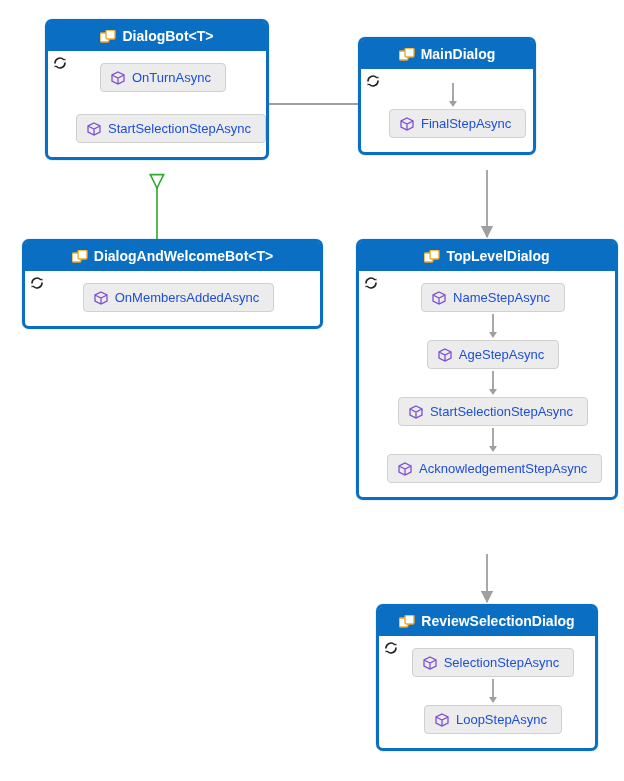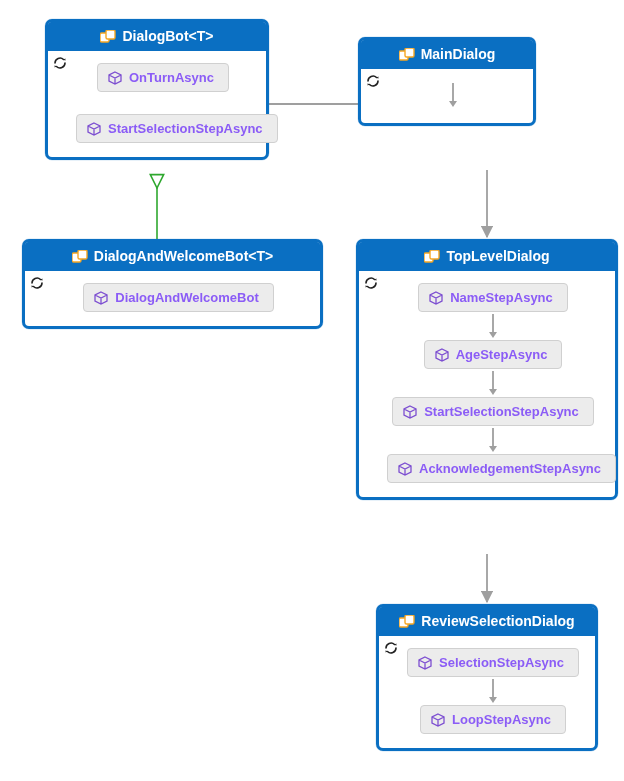--- a/index.html
+++ b/index.html
@@ -63,21 +63,21 @@
     background: #ececec;
     border-radius: 4px;
     padding: 6px 14px 6px 10px;
     margin: 0 auto;
     display: flex;
     align-items: center;
     gap: 7px;
     width: fit-content;
     min-width: 120px;
   }
-  .method-label { color: #8b5cf6; font-weight: bold; }
+  .method-label { color: #1d4ed8; }
   .gap-lg { height: 22px; }
   .arrow-slot { height: 28px; position: relative; }
   .arrow-slot svg { position: absolute; left: 50%; transform: translateX(-50%); top: 0; }
 </style>
 </head>
 <body>
 
 <div class="canvas">
 
   <svg class="connectors">
@@ -140,21 +140,21 @@
     <div class="cls-body">
       <svg class="recycle" width="16" height="16" viewBox="0 0 16 16">
         <path d="M3 8 a5 5 0 0 1 8.5 -3.5 M13 8 a5 5 0 0 1 -8.5 3.5" fill="none" stroke="#222" stroke-width="1.6" stroke-linecap="round"></path>
         <path d="M11.5 4.5 l2 -1 l-0.2 2.3 Z" fill="#222"></path>
         <path d="M4.5 11.5 l-2 1 l0.2 -2.3 Z" fill="#222"></path>
       </svg>
       <div class="method">
         <svg width="14" height="14" viewBox="0 0 14 14">
             <path d="M7 1 L13 4 L13 10 L7 13 L1 10 L1 4 Z M1 4 L7 7 L13 4 M7 7 L7 13" fill="none" stroke="#7d4fd1" stroke-width="1.3"></path>
           </svg>
-        <span class="method-label">DialogAndWelcomeBot</span>
+        <span class="method-label">OnMembersAddedAsync</span>
       </div>
     </div>
   </div>
 
   <div class="cls" style="left:358px; top:19px; width:178px;margin-top:18px;">
     <div class="cls-header">
       <svg width="16" height="14" viewBox="0 0 16 14">
         <rect x="0" y="3" width="9" height="9" rx="1.5" fill="#fff" stroke="#f5a623" stroke-width="1.4"></rect>
         <rect x="6" y="0" width="9" height="9" rx="1.5" fill="#fff" stroke="#f5a623" stroke-width="1.4"></rect>
       </svg>
@@ -165,20 +165,26 @@
         <path d="M3 8 a5 5 0 0 1 8.5 -3.5 M13 8 a5 5 0 0 1 -8.5 3.5" fill="none" stroke="#222" stroke-width="1.6" stroke-linecap="round"></path>
         <path d="M11.5 4.5 l2 -1 l-0.2 2.3 Z" fill="#222"></path>
         <path d="M4.5 11.5 l-2 1 l0.2 -2.3 Z" fill="#222"></path>
       </svg>
       <div class="arrow-slot">
         <svg width="12" height="28">
             <line x1="6" y1="2" x2="6" y2="22" stroke="#9f9f9f" stroke-width="1.8"></line>
             <path d="M2 20 L6 26 L10 20 Z" fill="#9f9f9f"></path>
           </svg>
       </div>
+      <div class="method">
+        <svg width="14" height="14" viewBox="0 0 14 14">
+            <path d="M7 1 L13 4 L13 10 L7 13 L1 10 L1 4 Z M1 4 L7 7 L13 4 M7 7 L7 13" fill="none" stroke="#7d4fd1" stroke-width="1.3"></path>
+          </svg>
+        <span class="method-label">FinalStepAsync</span>
+      </div>
     </div>
   </div>
 
   <div class="cls" style="left:356px; top:239px; width:262px;">
     <div class="cls-header">
       <svg width="16" height="14" viewBox="0 0 16 14">
         <rect x="0" y="3" width="9" height="9" rx="1.5" fill="#fff" stroke="#f5a623" stroke-width="1.4"></rect>
         <rect x="6" y="0" width="9" height="9" rx="1.5" fill="#fff" stroke="#f5a623" stroke-width="1.4"></rect>
       </svg>
       <span>TopLevelDialog</span>

